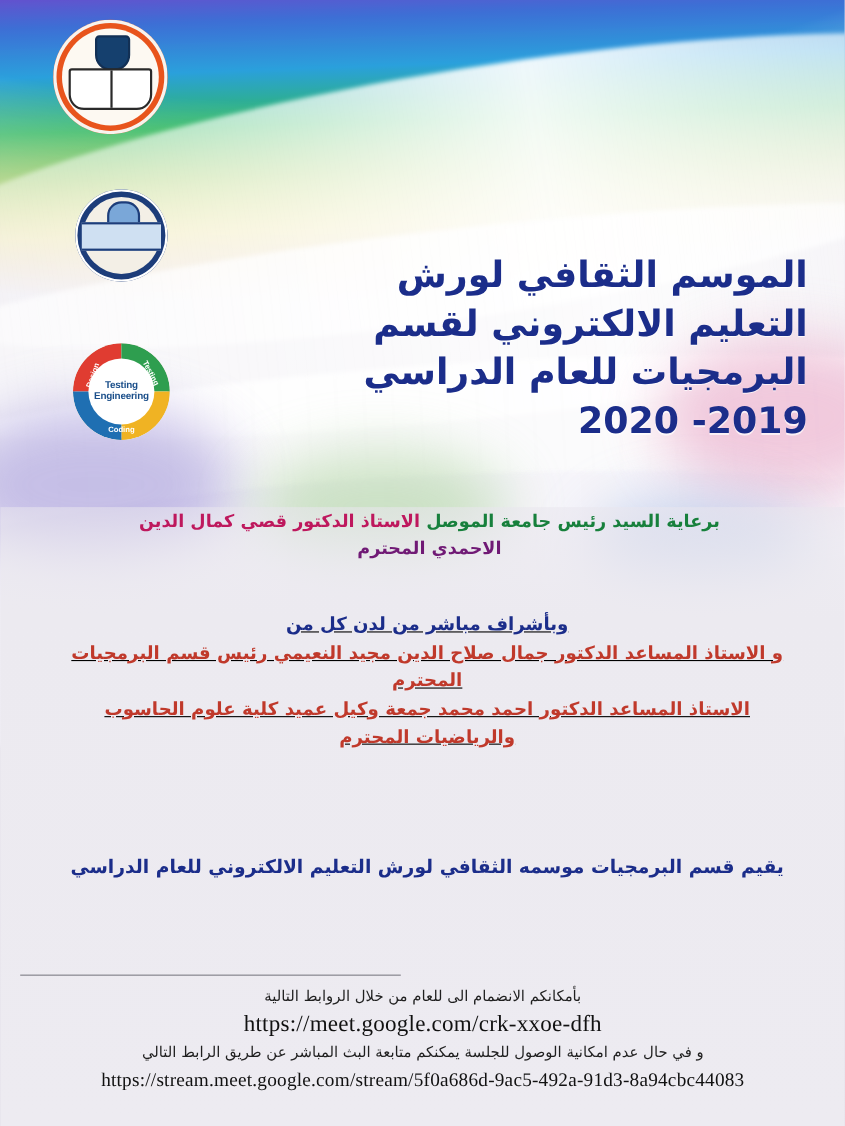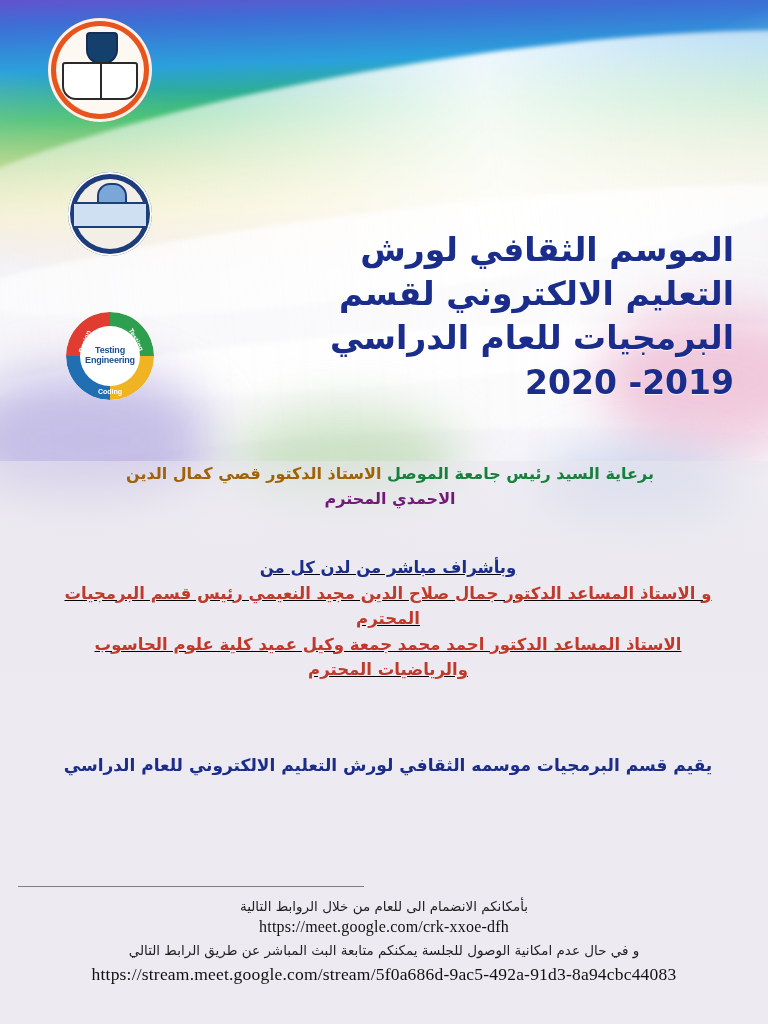--- a/index.html
+++ b/index.html
@@ -263,36 +263,36 @@
     font-weight: bold;
     line-height: 1.55;
   }
   .patronage {
     right: 48px;
     top: 462px;
     width: 660px;
     font-size: 16px;
   }
   .patronage .g { color: #17803c; }
-  .patronage .r { color: #a16207; text-align: right; }
+  .patronage .r { color: #be185d; text-align: right; }
   .patronage .b { color: #701a75; margin-top: 43px; }
 
   .supervision {
     right: 40px;
     top: 555px;
     width: 680px;
     font-size: 16.5px;
     text-decoration: underline;
   }
   .supervision .lead { color: #1b2d8a; }
   .supervision .red  { color: #c0392b; }
 
   .details {
     right: 40px;
-    top: 752px;
+    top: 776px;
     width: 680px;
     font-size: 17px;
     color: #1b2d8a;
   }
 
   
   .rule {
     position: absolute;
     left: 18px;
     top: 886px;
@@ -310,21 +310,21 @@
   }
   .footer .note {
     font-family: "DejaVu Sans", sans-serif;
     font-size: 13.5px;
     line-height: 1.5;
     color: #1f1f1f;
   }
   .footer .link {
     direction: ltr;
     font-family: "Liberation Serif", serif;
-    font-size: 16px;
+    font-size: 21px;
     letter-spacing: 0.2px;
     color: #111111;
     margin: 2px 0 4px;
     word-break: break-all;
   }
   .footer .link.small {
     font-size: 17.5px;
     margin-top: 3px;
   }
 </style>

